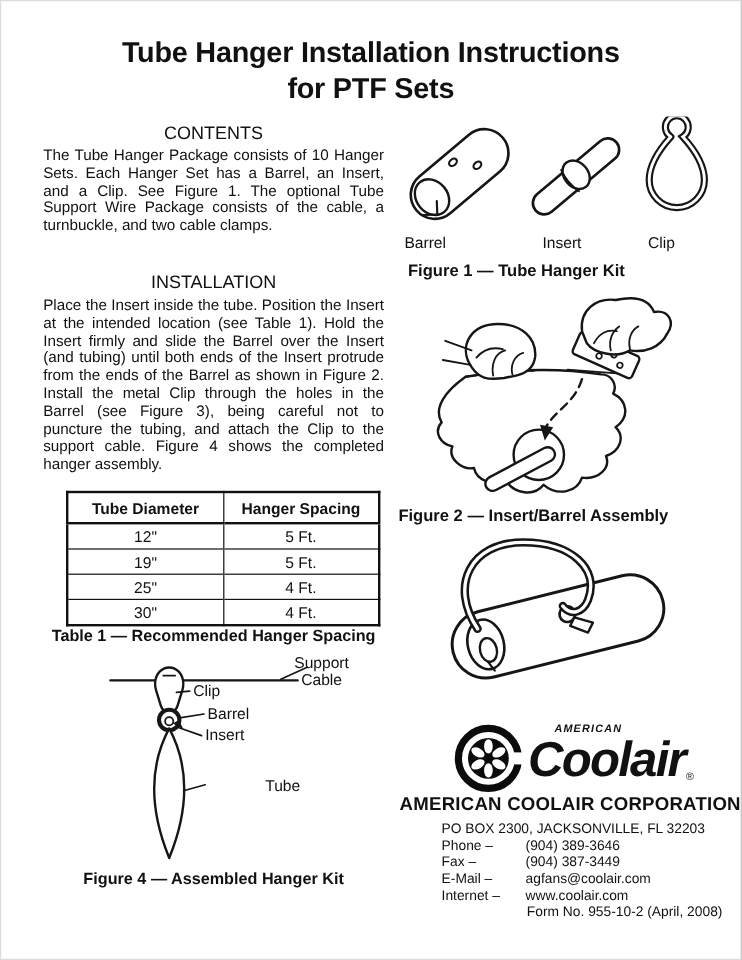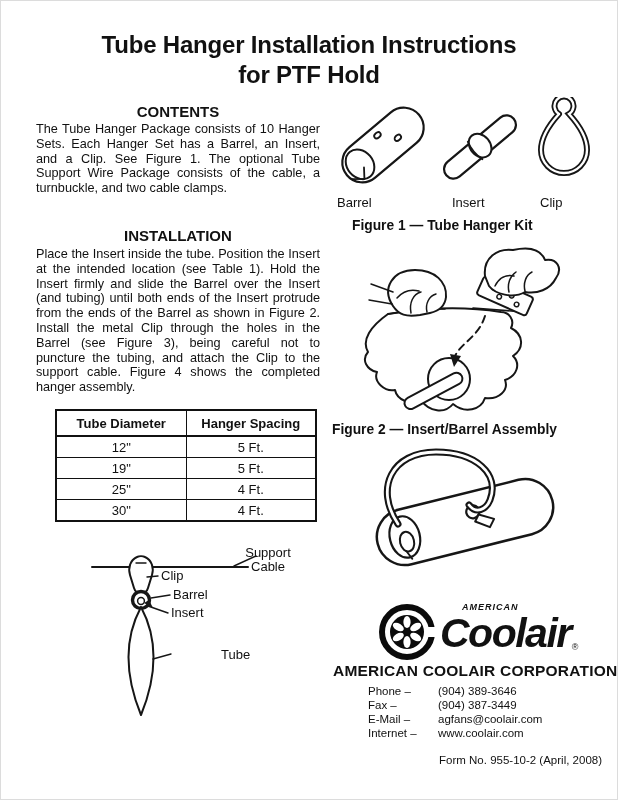--- a/index.html
+++ b/index.html
@@ -8,21 +8,21 @@
     background:#ffffff; color:#111;
     font-family:"Liberation Sans", sans-serif;
     box-shadow: inset 0 0 0 1px #dcdcdc;
     overflow:hidden;
   }
   .abs { position:absolute; }
 
   .doc-title { left:0; top:30px; width:618px; text-align:center;
     font-size:24px; font-weight:700; line-height:30px; letter-spacing:-0.2px; }
 
-  .col-heading { width:284px; text-align:center; font-size:15px; font-weight:700; }
+  .col-heading { width:284px; text-align:center; font-size:15px; font-weight:400; }
   .body-text { width:284px; text-align:justify; font-size:12.7px; line-height:14.8px; }
 
   table.spacing { border-collapse:collapse; width:262px; background:#fff;
     border:2.5px solid #111; table-layout:fixed; }
   table.spacing th { border-bottom:2.5px solid #111; font-size:13px; font-weight:700;
     padding:5px 0 4px 0; text-align:center;margin-top:16px; }
   table.spacing td { border-top:1.2px solid #111; font-size:13px; padding:2.5px 0;
     text-align:center; }
   table.spacing th + th, table.spacing td + td { border-left:1.5px solid #111; }
 
@@ -51,21 +51,21 @@
   svg .ink { stroke:#161616; fill:none; stroke-width:2; stroke-linecap:round; stroke-linejoin:round; }
   svg .ink-fill { stroke:#161616; fill:#ffffff; stroke-width:2; stroke-linejoin:round; }
 </style>
 </head>
 <body>
 
 <div class="page">
 
   <div class="abs doc-title">
     <div>Tube Hanger Installation Instructions</div>
-    <div>for PTF Hold</div>
+    <div>for PTF Sets</div>
   </div>
 
   <div class="abs col-heading" style="left:36px; top:103px;">CONTENTS</div>
   <div class="abs body-text" style="left:36px; top:122px;">The Tube Hanger Package consists of 10 Hanger Sets.  Each Hanger Set has a Barrel, an Insert, and a Clip.  See Figure 1.  The optional Tube Support Wire Package consists of the cable, a turnbuckle, and two cable clamps.</div>
 
   <div class="abs col-heading" style="left:36px; top:227px;">INSTALLATION</div>
   <div class="abs body-text" style="left:36px; top:247px;">Place the Insert inside the tube.  Position the Insert at the intended location (see Table 1).  Hold the Insert firmly and slide the Barrel over the Insert (and tubing) until both ends of the Insert protrude from the ends of the Barrel as shown in Figure 2.  Install the metal Clip through the holes in the Barrel (see Figure 3), being careful not to puncture the tubing, and attach the Clip to the support cable.  Figure 4 shows the completed hanger assembly.</div>
 
   <table class="spacing abs" style="left:55px; top:409px;">
     <thead>
@@ -86,20 +86,21 @@
       <tr>
         <td>25"</td>
         <td>4 Ft.</td>
       </tr>
       <tr>
         <td>30"</td>
         <td>4 Ft.</td>
       </tr>
     </tbody>
   </table>
+  <div class="abs caption-center" style="left:36px; top:522px;">Table 1 — Recommended Hanger Spacing</div>
 
   <div class="abs fig4-wrap" style="left:40px; top:543px;">
     <svg width="285" height="185" viewBox="0 0 285 185">
 
       <line class="ink" x1="52" y1="24" x2="208" y2="24"></line>
       <line class="ink" style="stroke-width:1.4" x1="194" y1="23" x2="216" y2="13"></line>
 
       <path class="ink-fill" d="M 97,14 C 90,17 88,25 90,32 L 94,45 C 96,52 106,52 108,45 L 112,32 C 114,25 112,17 105,14 C 103,13 99,13 97,14 Z"></path>
       <line class="ink" style="stroke-width:1.4" x1="96" y1="20" x2="106" y2="20"></line>
 
@@ -113,20 +114,21 @@
       <line class="ink" style="stroke-width:1.4" x1="128" y1="70" x2="108" y2="63"></line>
       <polygon points="104,60 113,65 109,57" fill="#161616"></polygon>
       <line class="ink" style="stroke-width:1.4" x1="131" y1="111" x2="113" y2="116"></line>
     </svg>
     <div class="fig4-label" style="left:196px; top:3px; width:64px; text-align:center;">Support Cable</div>
     <div class="fig4-label" style="left:121px; top:26px;">Clip</div>
     <div class="fig4-label" style="left:133px; top:45px;">Barrel</div>
     <div class="fig4-label" style="left:131px; top:63px;">Insert</div>
     <div class="fig4-label" style="left:134px; top:105px;margin-left:47px;">Tube</div>
   </div>
+  <div class="abs caption-center" style="left:36px; top:725px;">Figure 4 — Assembled Hanger Kit</div>
 
   <svg class="abs" style="left:333px; top:97px;" width="265" height="96" viewBox="0 0 265 96">
 
     <g transform="translate(50,48) rotate(-40)">
       <rect x="-47" y="-20" width="94" height="40" rx="20" class="ink-fill" style="stroke-width:2.2"></rect>
       <ellipse cx="-30" cy="0" rx="13" ry="16" class="ink"></ellipse>
       <path class="ink" style="stroke-width:1.8" d="M -46,6 L -36,14 L -29,5"></path>
       <ellipse cx="2" cy="-11" rx="3.6" ry="2.6" class="ink" style="stroke-width:1.8"></ellipse>
       <ellipse cx="16" cy="4" rx="3.6" ry="2.6" class="ink" style="stroke-width:1.8"></ellipse>
     </g>
@@ -138,21 +140,21 @@
     </g>
 
     <g transform="translate(231,50)">
       <path d="M -5,-33 C -15,-22 -23,-9 -23,3 a 23 23 0 1 0 46 0 C 23,-9 15,-22 5,-33 a 9.5 9.5 0 1 0 -10,0" fill="none" stroke="#161616" stroke-width="6" stroke-linecap="round"></path>
       <path d="M -5,-33 C -15,-22 -23,-9 -23,3 a 23 23 0 1 0 46 0 C 23,-9 15,-22 5,-33 a 9.5 9.5 0 1 0 -10,0" fill="none" stroke="#ffffff" stroke-width="2.4" stroke-linecap="round"></path>
     </g>
   </svg>
   <div class="abs fig-label" style="left:337px; top:195px;">Barrel</div>
   <div class="abs fig-label" style="left:452px; top:195px;">Insert</div>
   <div class="abs fig-label" style="left:540px; top:195px;">Clip</div>
-  <div class="abs caption" style="left:352px; top:218px;">Figure 1 — Tube Hanger Kit</div>
+  <div class="abs caption" style="left:340px; top:218px;">Figure 1 — Tube Hanger Kit</div>
 
   <svg class="abs" style="left:333px; top:242px;" width="265" height="178" viewBox="0 0 265 178">
 
     <path class="ink-fill" d="M 55,72
              C 38,84 28,98 35,110
              C 28,118 34,128 44,130
              C 40,140 52,150 62,148
              C 64,158 78,164 88,158
              C 96,170 112,172 120,162
              C 132,172 148,168 152,156
@@ -226,20 +228,21 @@
     <div class="logo-text">
       <div class="logo-top">AMERICAN</div>
       <div class="logo-mainrow">
         <span class="logo-main">Coolair</span>
         <span class="logo-reg">®</span>
       </div>
     </div>
   </div>
 
   <div class="abs address-block">
+    <div>PO BOX 2300, JACKSONVILLE, FL 32203</div>
     <div class="contact-row">
       <span class="contact-label">Phone –</span>
       <span>(904) 389-3646</span>
     </div>
     <div class="contact-row">
       <span class="contact-label">Fax –</span>
       <span>(904) 387-3449</span>
     </div>
     <div class="contact-row">
       <span class="contact-label">E-Mail –</span>

